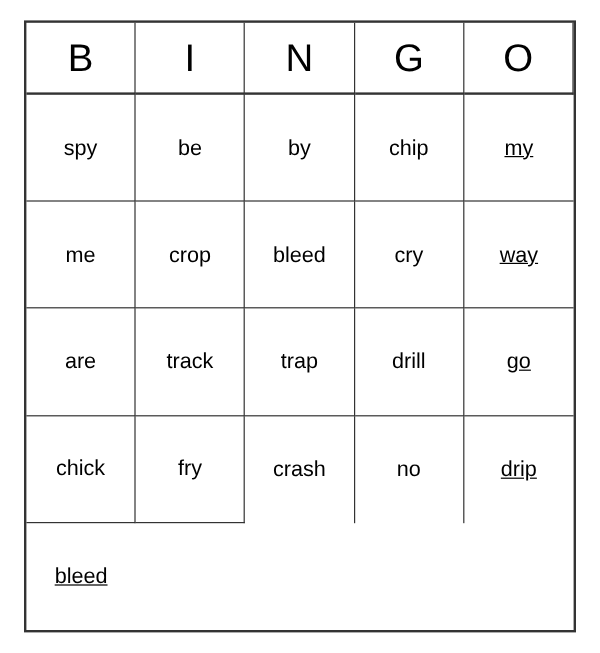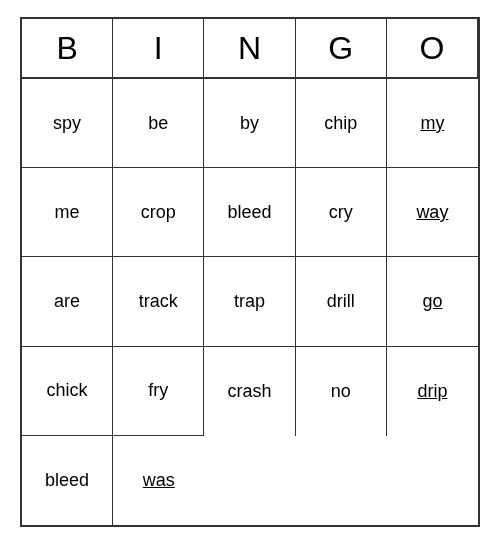--- a/index.html
+++ b/index.html
@@ -96,14 +96,13 @@
 
   <div class="cell">drill</div>
   <div class="cell">go</div>
   <div class="cell">chick</div>
   <div class="cell">fry</div>
 
   <div class="cell last-row">crash</div>
   <div class="cell last-row">no</div>
   <div class="cell last-row">drip</div>
   <div class="cell last-row">bleed</div>
-  <div class="cell last-row">was</div>
 </div>
 
 </body></html>

